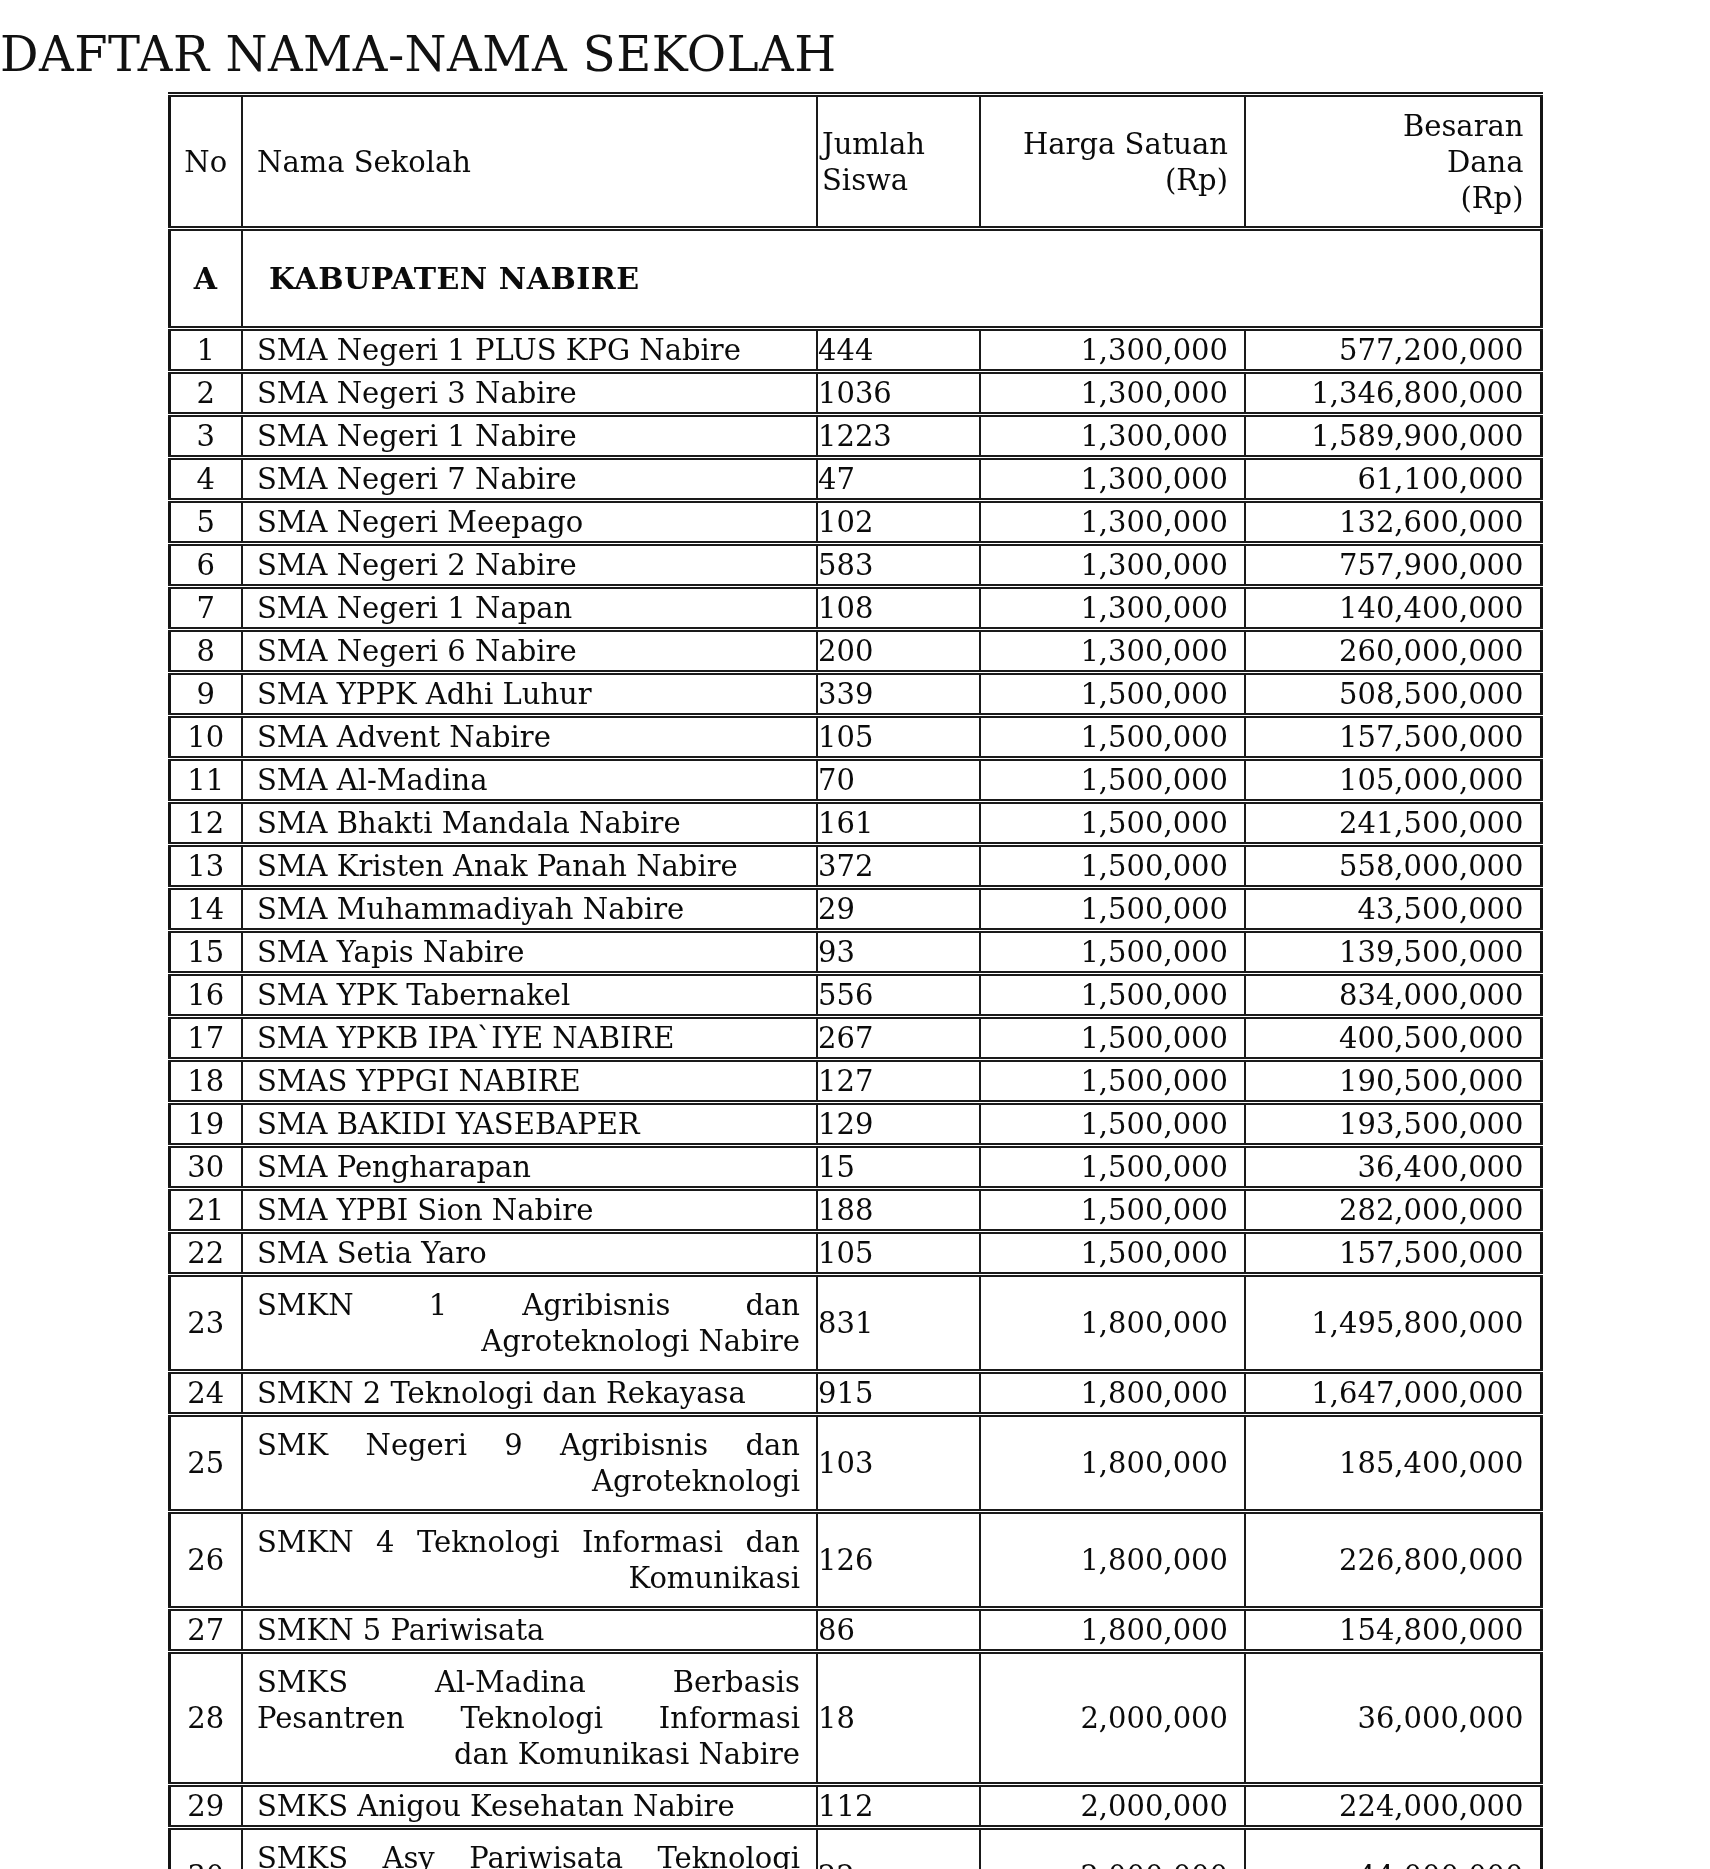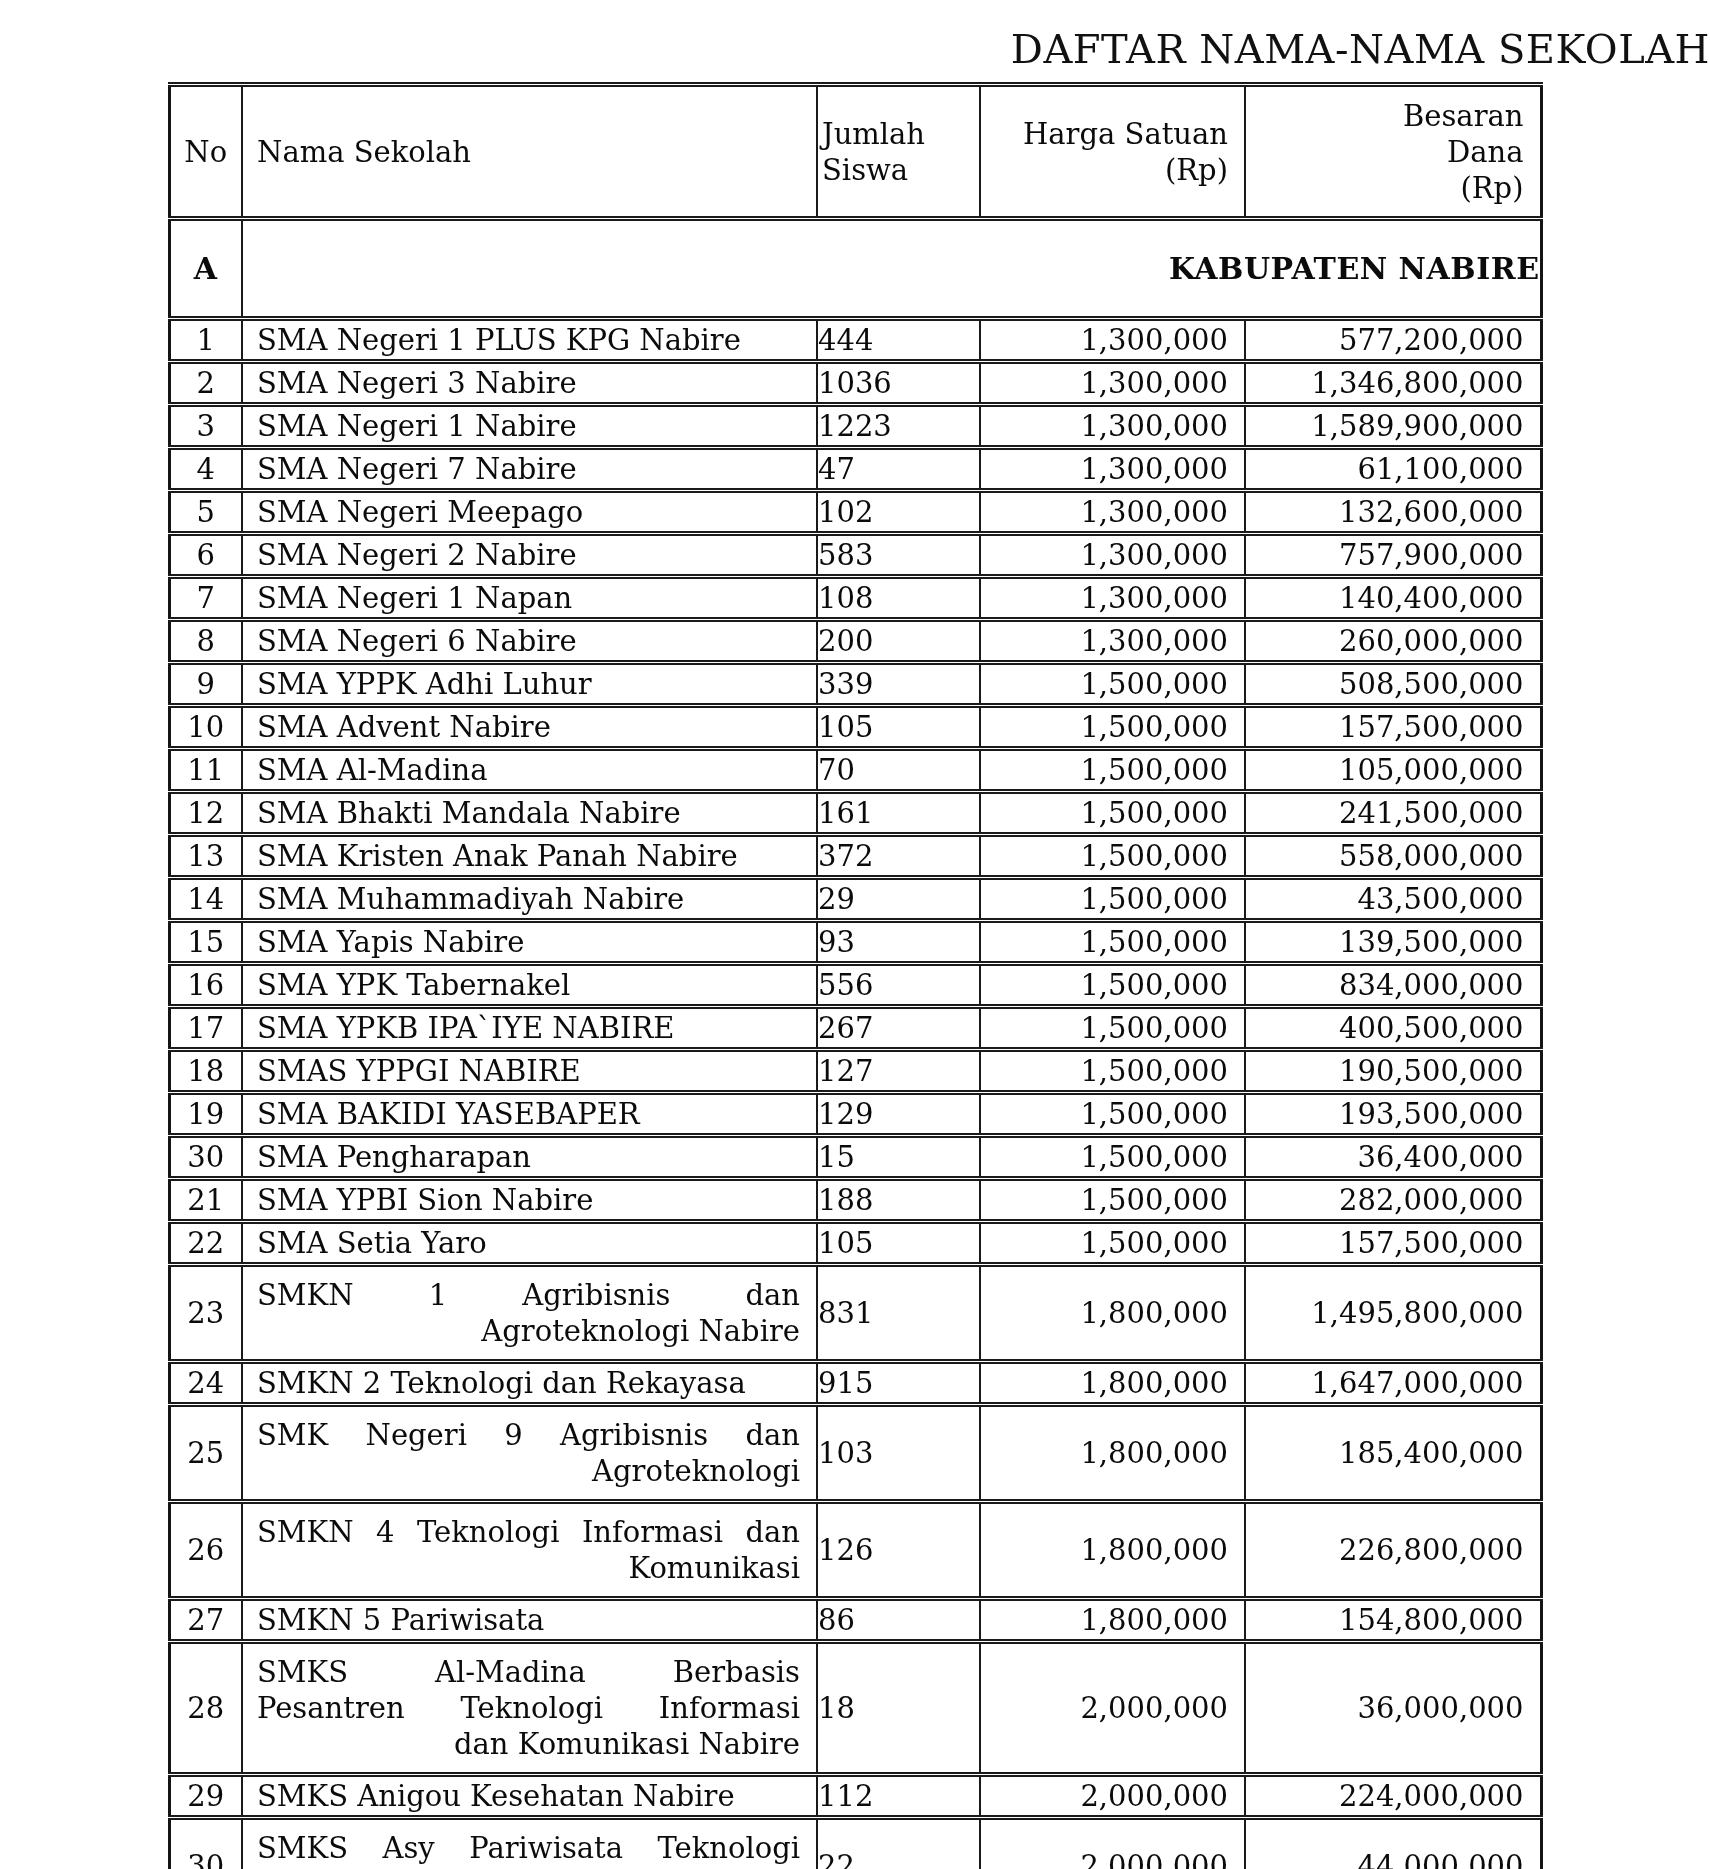--- a/index.html
+++ b/index.html
@@ -7,22 +7,22 @@
     margin: 0; padding: 0;
     width: 1710px; height: 1869px;
     background: #ffffff;
     font-family: "DejaVu Serif", "Liberation Serif", serif;
     color: #0b0b0b;
     overflow: hidden;
   }
   .page { width: 1710px; height: 1869px; }
   .doc-title {
     margin: 26px 0 10px 0;
-    text-align: right;
-    font-size: 40px;
+    text-align: left;
+    font-size: 48px;
     font-weight: normal;
     letter-spacing: 0.5px;
     color: #111;
   }
   table.schools {
     border-collapse: collapse;
     table-layout: fixed;
     width: 1372px;
     margin: 0 auto;
     border: 3px solid #141414;
@@ -56,21 +56,21 @@
     padding: 0;
   }
   tr.row-s { height: 41px; }
   tr.section-row { height: 100px; }
   tr.section-row td {
     font-weight: bold;
     font-size: 30px;
     letter-spacing: 0.5px;
   }
   .c-no { text-align: center; }
-  .c-section-name { text-align: right; padding-left: 26px; }
+  .c-section-name { text-align: left; padding-left: 26px; }
   .c-name { text-align: left; padding: 1px 16px 1px 14px; }
   .c-name.multi { padding-top: 10px; padding-bottom: 10px; }
   .c-name .jl {
     text-align: justify;
     text-align-last: justify;
     -moz-text-align-last: justify;
   }
   .c-name .ll { text-align: right; }
   .c-students { text-align: left; }
   .c-price, .c-amount { text-align: right; padding-right: 16px; }

